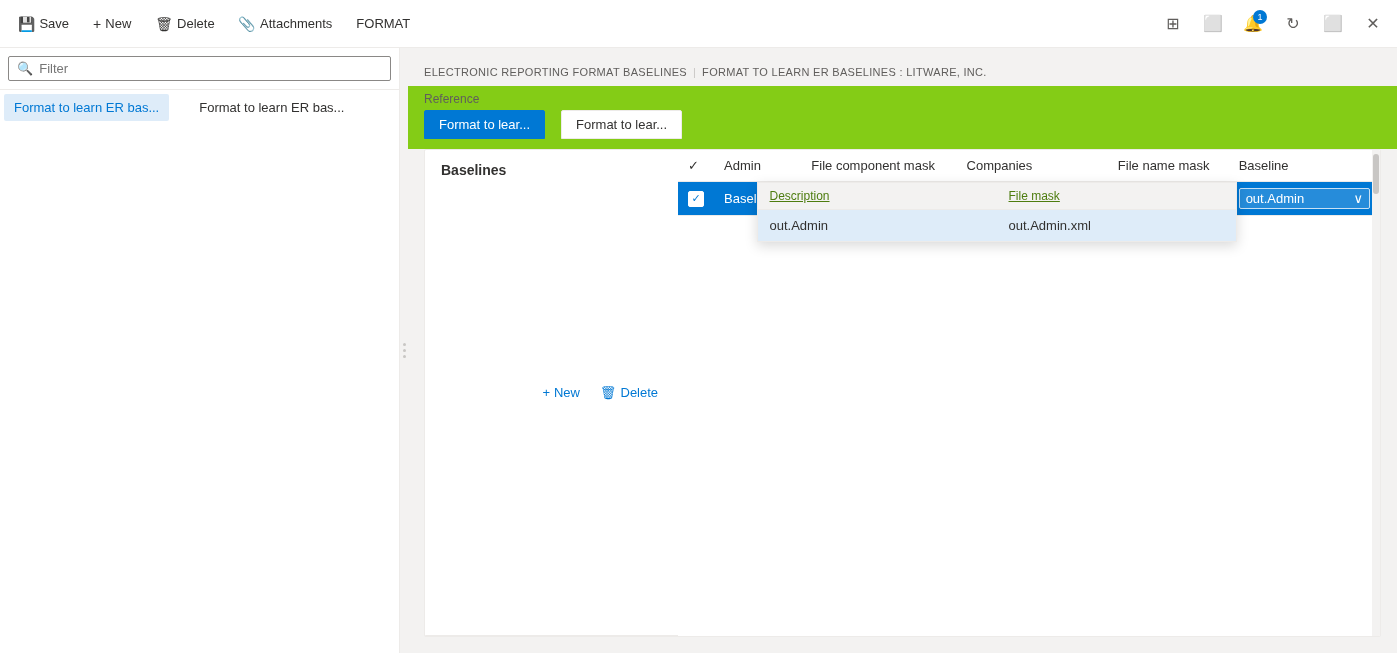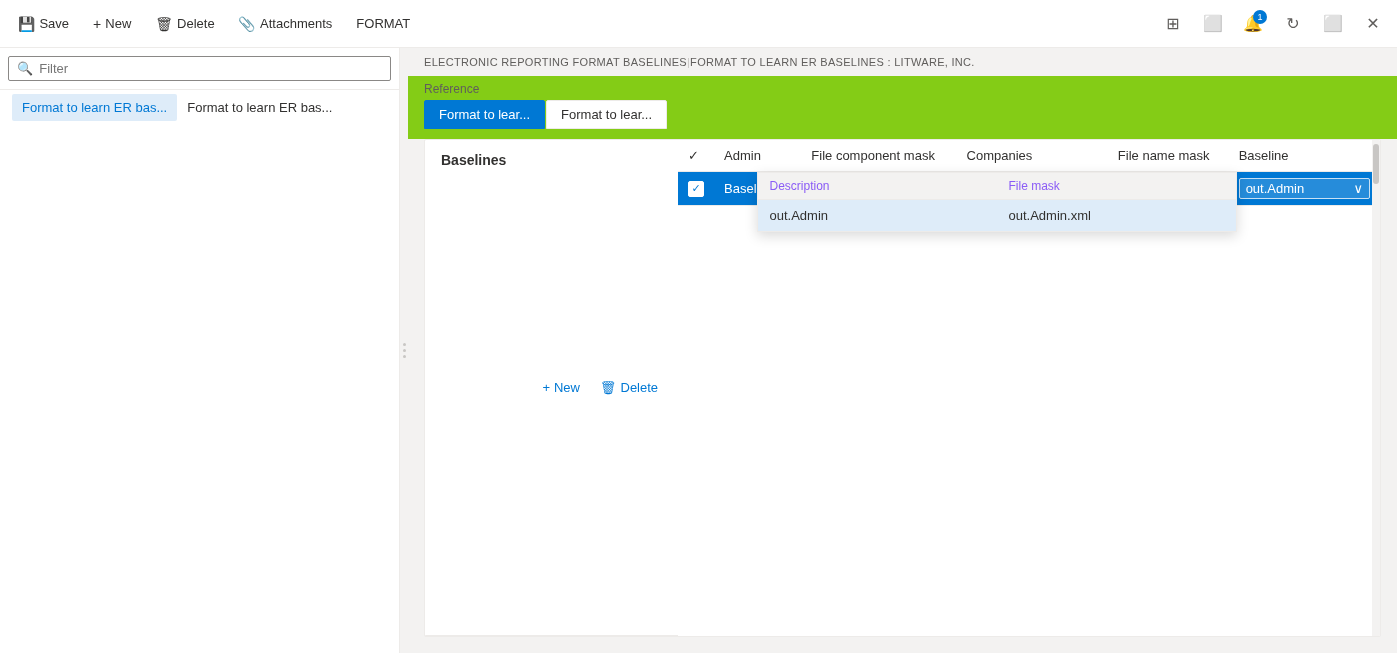--- a/index.html
+++ b/index.html
@@ -80,22 +80,21 @@
       padding: 4px 8px;
       gap: 6px;
       background: #fff;
     }
     .filter-input input {
       border: none; outline: none; font-size: 13px; flex: 1; color: #c2410c;
     }
     .list-items {
       display: flex;
       padding: 4px;
-      gap: 0;
-      margin-left: 8px;
+      gap: 20px;
     }
     .list-item {
       padding: 6px 10px;
       font-size: 13px;
       cursor: pointer;
       border-radius: 2px;
       color: #323130;
       white-space: nowrap;
       overflow: hidden;
       text-overflow: ellipsis;
@@ -136,39 +135,40 @@
     }
 
     
     .breadcrumb {
       background: #f3f2f1;
       padding: 8px 16px;
       font-size: 11px;
       color: #605e5c;
       display: flex;
       align-items: flex-end;
-      gap: 0;
+      gap: 6px;
       text-transform: uppercase;
       letter-spacing: 0.3px;
+      margin-top: 10px;
     }
     .breadcrumb-sep { color: #c8c6c4; }
 
     
     .reference-section {
       padding: 6px 16px 10px;
       background: #84cc16;
     }
     .reference-label {
       font-size: 12px;
       color: #605e5c;
       margin-bottom: 4px;
     }
     .reference-tabs {
       display: flex;
-      gap: 1px;
+      gap: 16px;
     }
     .ref-tab {
       padding: 6px 14px;
       background: #fff;
       border: 1px solid #edebe9;
       border-radius: 2px 2px 0 0;
       cursor: pointer;
       font-size: 13px;
       color: #323130;
     }
@@ -294,21 +294,22 @@
       background: #fff;
       border: 1px solid #edebe9;
       box-shadow: 0 4px 12px rgba(0,0,0,0.15);
       z-index: 100;
     }
     .popup-header {
       display: flex;
       background: #f3f2f1;
       border-bottom: 1px solid #edebe9;
       font-size: 12px;
-      color: #8b5cf6;
+      color: #4d7c0f;
+      text-decoration: underline;
     }
     .popup-header-col {
       padding: 6px 12px;
       font-weight: 400;
     }
     .popup-header-col:first-child { flex: 1; }
     .popup-header-col:last-child { flex: 1; }
     .popup-row {
       display: flex;
       cursor: pointer;

